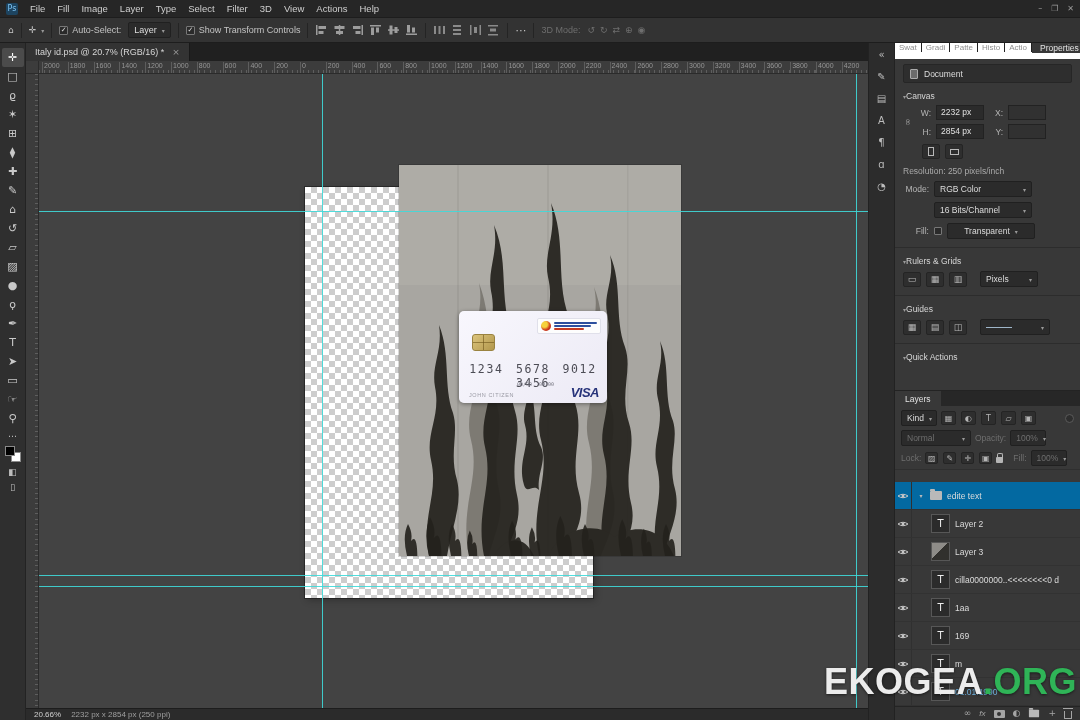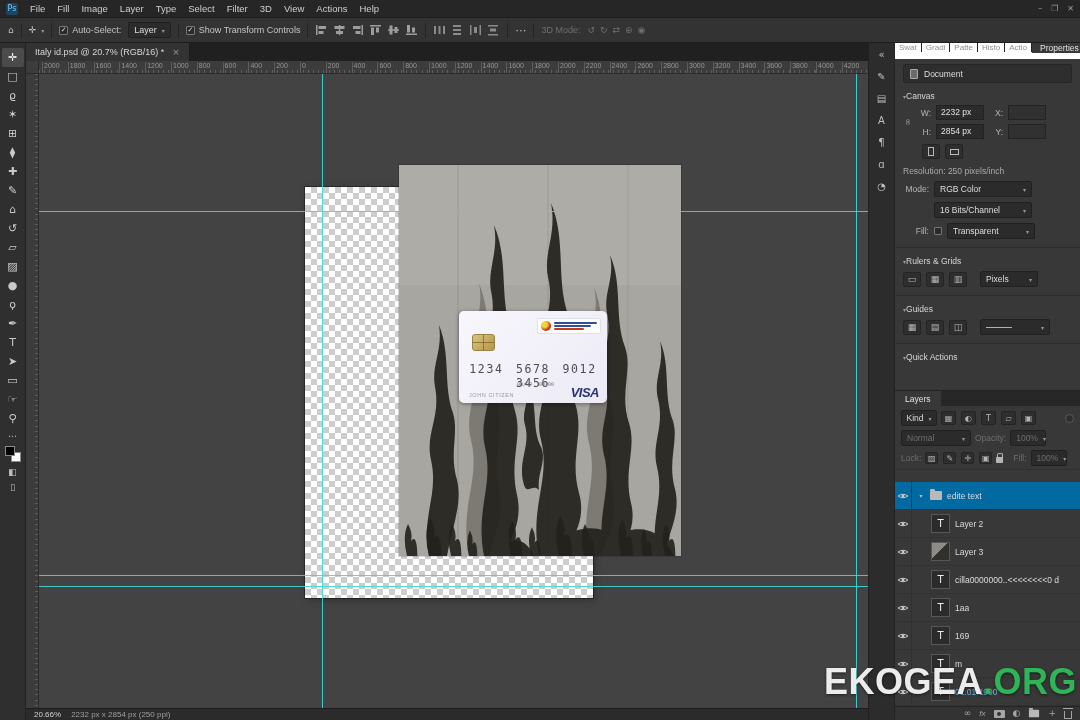--- a/index.html
+++ b/index.html
@@ -109,21 +109,21 @@
   .cb.tiny{width:8px;height:8px}
   .line-swatch{width:26px;height:1px;background:#9fb6c9}
   .ic-portrait{width:6px;height:9px;border:1px solid #b9b9b9}
   .ic-landscape{width:9px;height:6px;border:1px solid #b9b9b9}
 
   .layers-panel{flex:1;display:flex;flex-direction:column;background:#383838}
   .l-tabrow{height:15px;background:#272727;display:flex}
   .l-tab{background:#383838;display:flex;align-items:center;padding:0 10px;font-size:8.5px;color:#e2e2e2}
   .l-controls{padding:4px 6px 3px;display:flex;flex-direction:column;gap:4px;font-size:8.5px;color:#b0b0b0}
   .lc-row{display:flex;align-items:center;gap:4px}
-  .w50{width:36px;justify-content:center}
+  .w50{width:36px;justify-content:flex-start}
   .w36{width:36px;justify-content:space-between}
   .f-ic{width:15px;height:14px;background:#2e2e2e;border:1px solid #242424;display:inline-flex;align-items:center;justify-content:center;font-size:8px;color:#b5b5b5;border-radius:2px;flex:none}
   .f-toggle{margin-left:auto;width:9px;height:9px;border-radius:50%;background:#2e2e2e;border:1px solid #5a5a5a}
   .pad-ic{width:7px;height:6px;background:#b5b5b5;border-radius:1px;position:relative;margin-top:4px;flex:none}
   .pad-ic::before{content:"";position:absolute;top:-4px;left:1px;width:3.5px;height:4px;border:1px solid #b5b5b5;border-bottom:none;border-radius:2px 2px 0 0}
 
   .layer-rows{flex:1;padding-top:12px;overflow:hidden;border-top:1px solid #2f2f2f}
   .lrow{height:28px;display:flex;align-items:center;gap:5px;padding-right:4px;border-bottom:1px solid #323232}
   .lrow.selected{background:#0369a1}
   .eyecell{width:17px;align-self:stretch;display:flex;align-items:center;justify-content:center;border-right:1px solid #303030;flex:none}
@@ -584,21 +584,21 @@
         </div>
         <div class="frow" style="margin-left:31px">
           <span class="dd w96">
             <span>16 Bits/Channel</span>
             <span class="caret icon">▾</span>
           </span>
         </div>
         <div class="frow">
           <span class="flabel" style="min-width:26px">Fill:</span>
           <span class="cb tiny"></span>
-          <span class="dd" style="width:88px;justify-content:space-between">
+          <span class="dd" style="width:88px;justify-content:center">
             <span>Transparent</span>
             <span class="caret icon">▾</span>
           </span>
         </div>
 
         <div class="divider"></div>
         <div class="sec">
           <span class="caret icon">▾</span>
           <span>Rulers &amp; Grids</span>
         </div>

